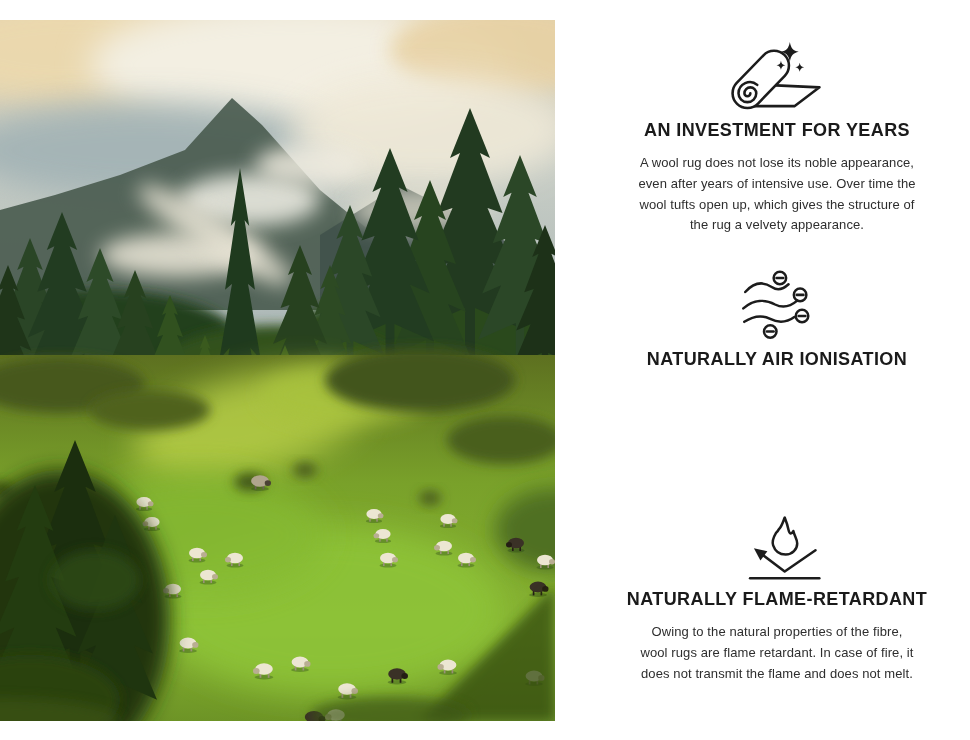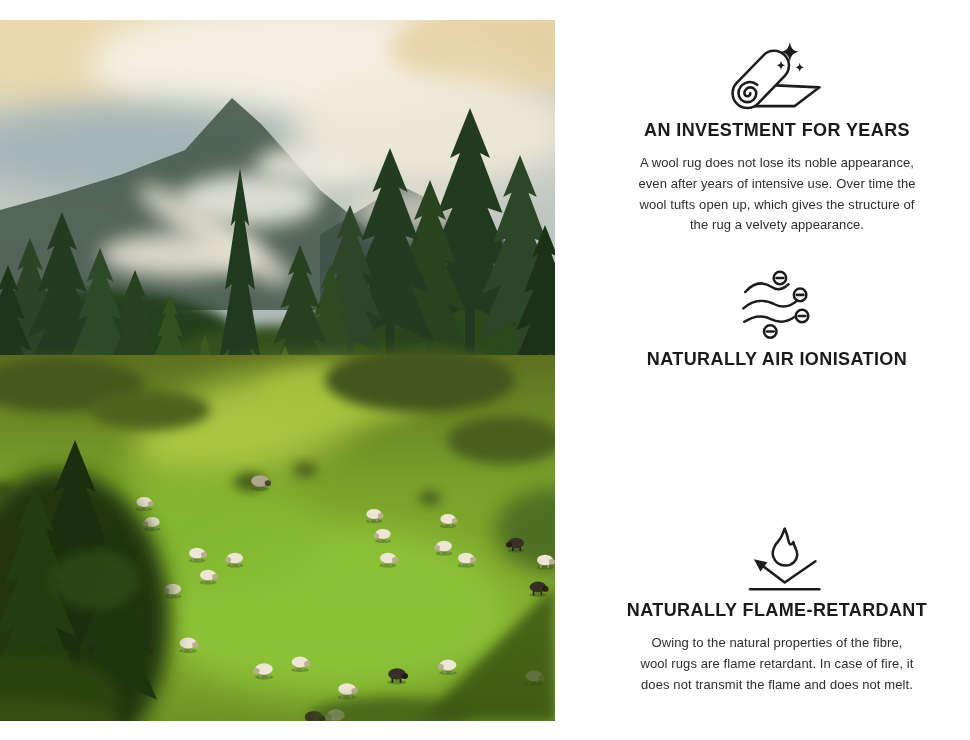--- a/index.html
+++ b/index.html
@@ -6,21 +6,21 @@
   .page{
     position:relative;width:970px;height:740px;overflow:hidden;
     background:var(--page-bg,#fff);
     font-family:"Liberation Sans",sans-serif;
   }
   .photo{position:absolute;left:0;top:20px;width:555px;height:701px;display:block;}
   .info-col{position:absolute;left:583px;top:0;width:388px;height:740px;}
   .feature{position:absolute;left:0;width:388px;text-align:center;}
   .feature-1{top:37px;}
   .feature-2{top:266px;}
-  .feature-3{top:517px;}
+  .feature-3{top:506px;}
   .icon-wrap{height:77px;display:flex;align-items:center;justify-content:center;}
   .icon-wrap svg{display:block;}
   .feature-title{
     margin:7px 0 0 0;
     font-size:18px;line-height:19px;font-weight:bold;
     letter-spacing:.4px;color:var(--heading-color,#1a1a1a);
   }
   .feature-body{
     margin:13px auto 0 auto;max-width:382px;
     font-size:13px;line-height:20.8px;

